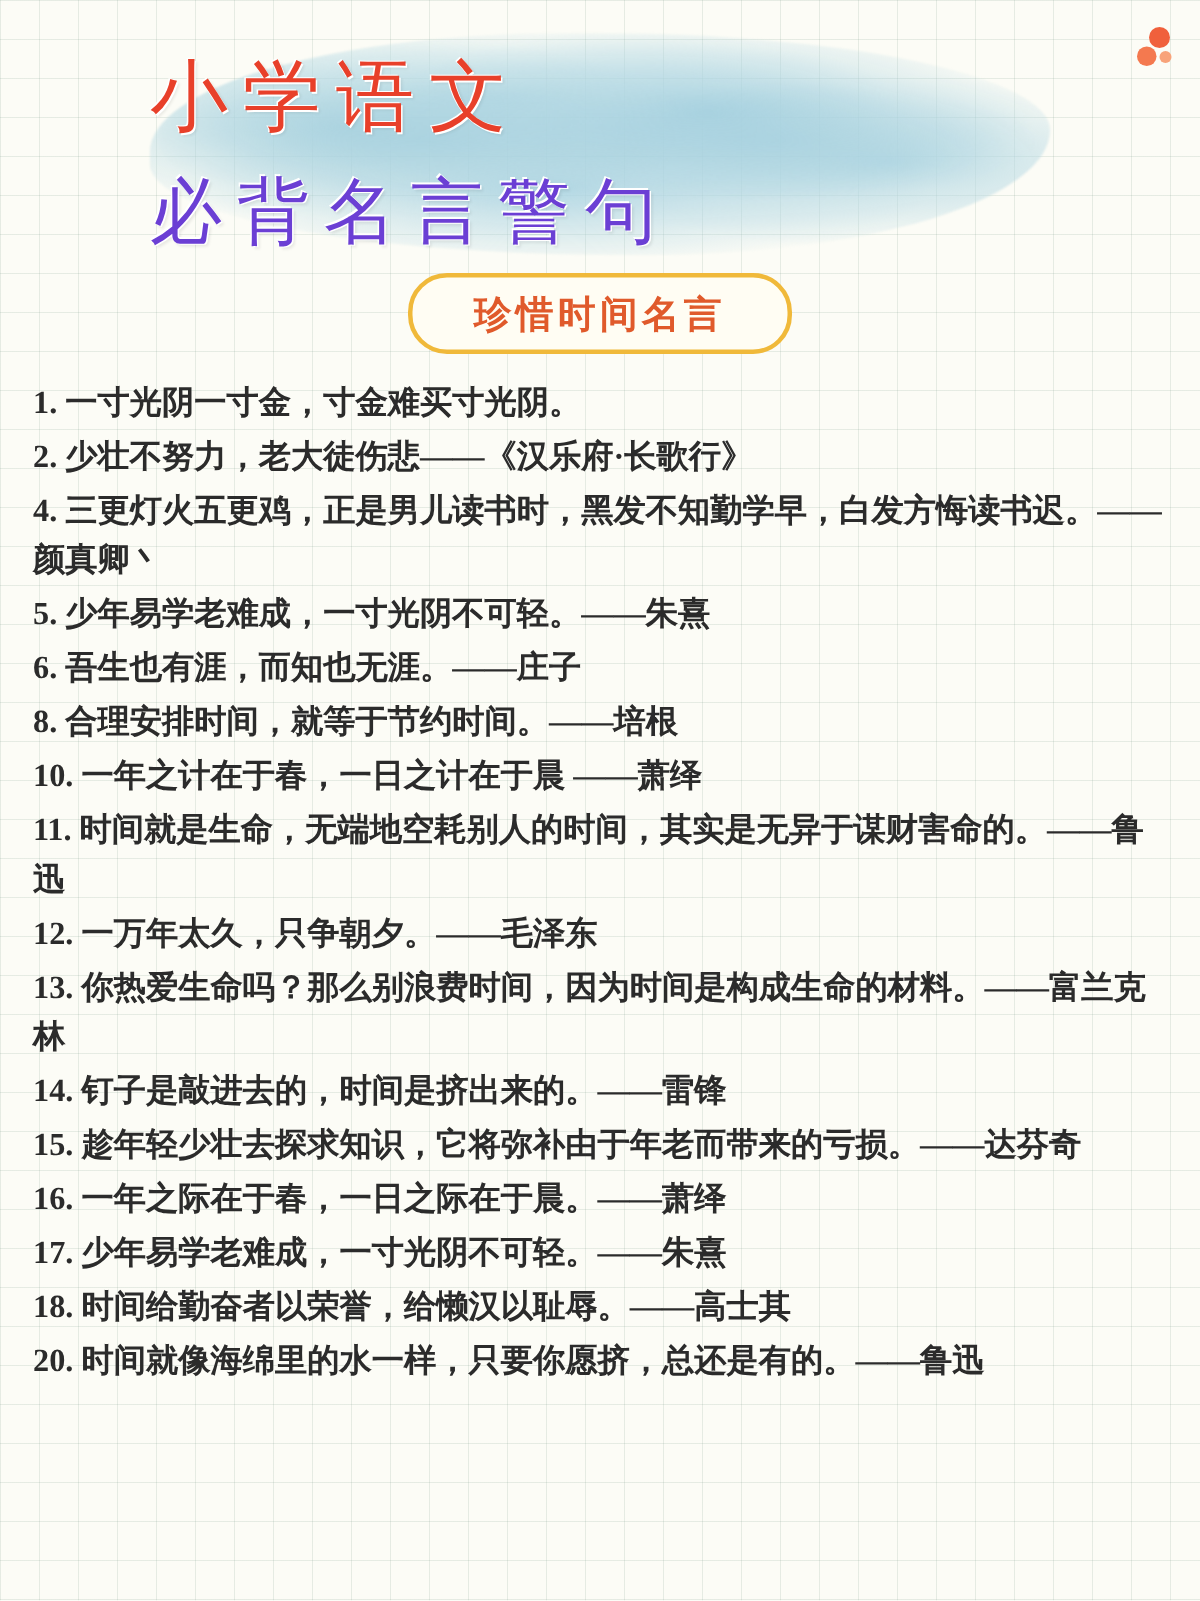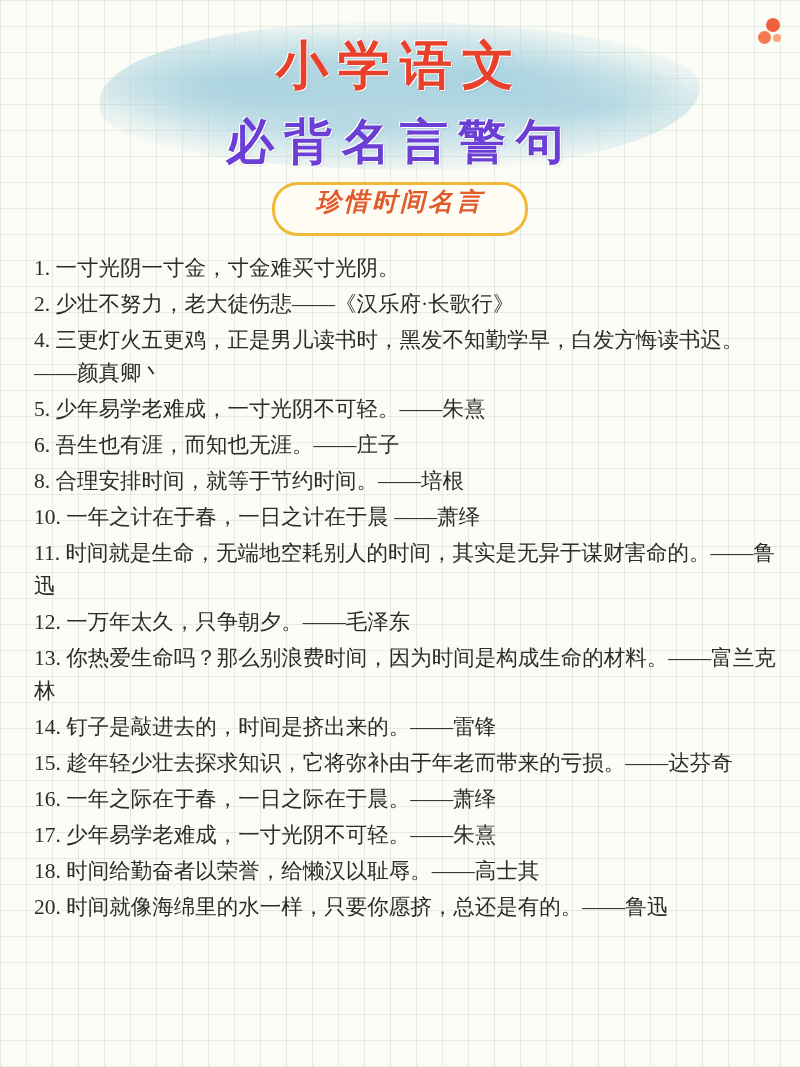--- a/index.html
+++ b/index.html
@@ -67,23 +67,23 @@
     content: "";
     position: absolute;
     inset: 6px 10px 10px 6px;
     background:
       radial-gradient(ellipse 46% 44% at 30% 50%, rgba(160,205,220,0.55), rgba(160,205,220,0) 70%),
       radial-gradient(ellipse 44% 42% at 70% 50%, rgba(160,205,220,0.5), rgba(160,205,220,0) 70%);
     border-radius: 50%;
   }
   .title-line {
     position: relative;
-    text-align: center;
+    text-align: left;
     font-family: "Liberation Serif", serif;
-    font-weight: bold;
+    font-weight: normal;
     letter-spacing: 10px;
     line-height: 1;
   }
   #title-main {
     padding-top: 26px;
     font-size: 52px;
     color: #e8402a;
     text-shadow: 1px 1px 0 #fff, -1px -1px 0 #fff, 2px 2px 2px rgba(0,0,0,0.08);
   }
   #title-sub {
@@ -95,35 +95,35 @@
 
   
   #section-pill {
     margin: 8px auto 0;
     width: 250px;
     height: 48px;
     border: 3px solid #f0b93a;
     border-radius: 26px;
     background: #fffdf3;
     display: flex;
-    align-items: flex-start;
+    align-items: center;
     justify-content: center;
-    font-style: italic;
   }
   #section-pill span {
     font-size: 25px;
     font-weight: bold;
     color: #e05a2b;
     letter-spacing: 3px;
   }
 
   
   #list {
-    margin: 16px 22px 0 34px;
+    margin: 16px 22px 0 22px;
     color: #2b2b2b;
+    font-weight: bold;
   }
   .item {
     font-size: 21.5px;
     line-height: 33px;
     margin-bottom: 3px;
     text-indent: 0;
     word-break: break-all;
   }
 </style>
 </head>

